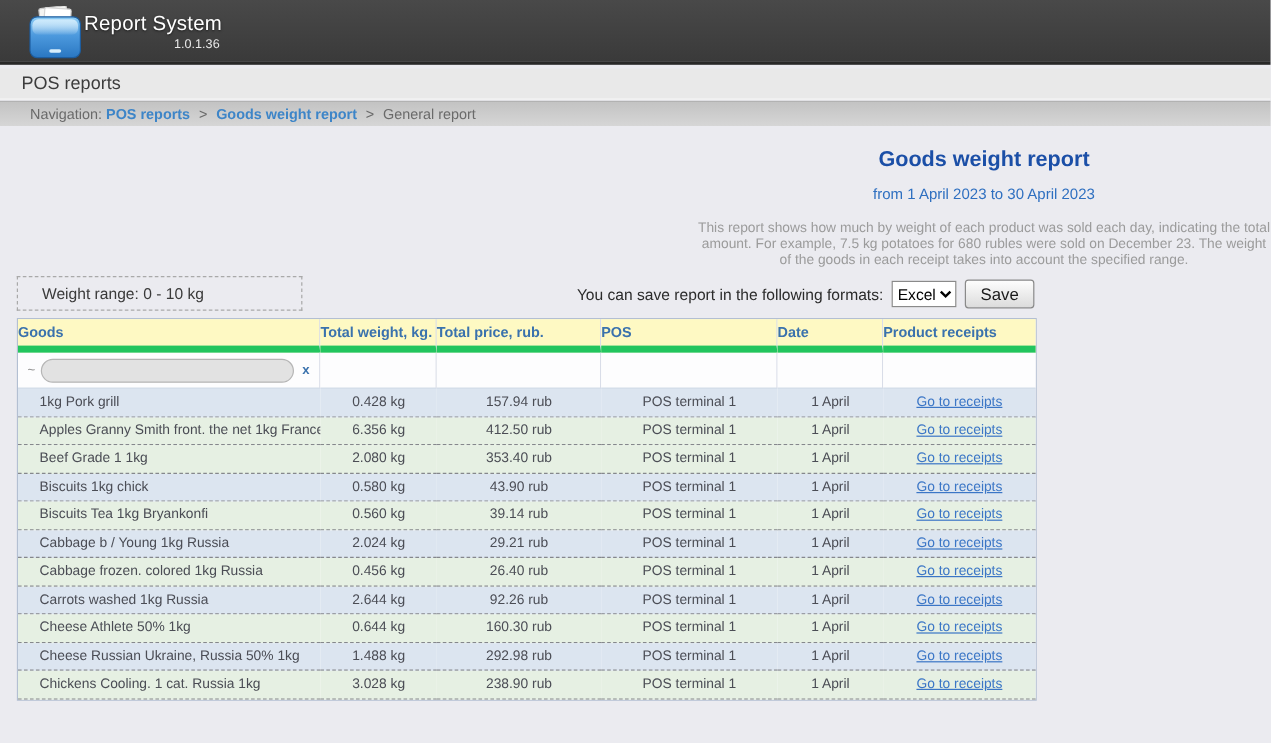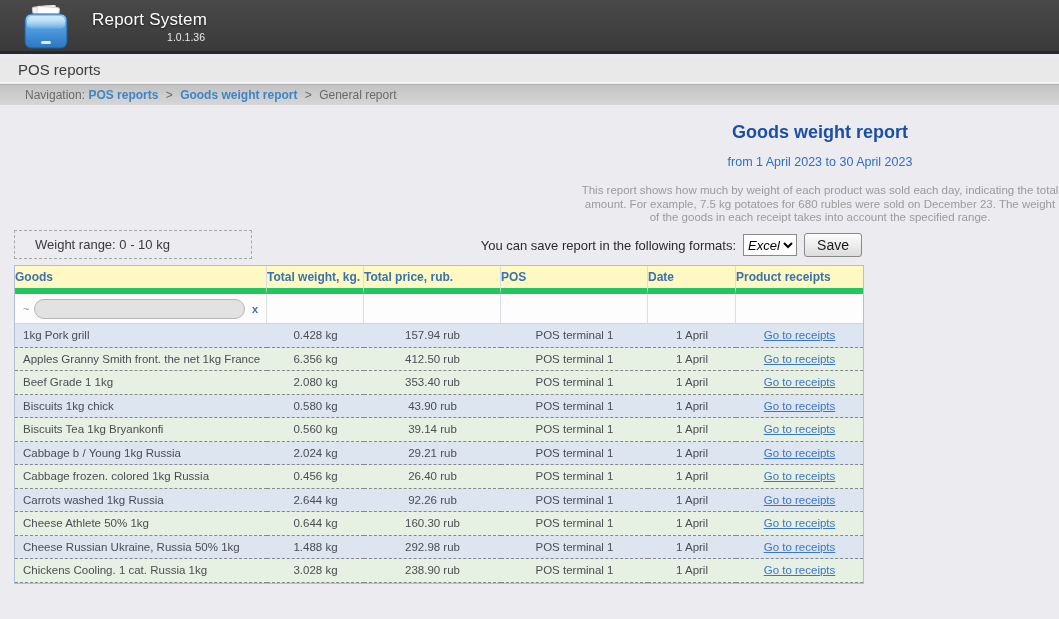--- a/index.html
+++ b/index.html
@@ -4,21 +4,21 @@
 <style>
   * { margin:0; padding:0; box-sizing:border-box; }
   html,body { width:1059px; height:619px; }
   body { font-family:"Liberation Sans", sans-serif; background:#ebebf0; overflow:hidden; }
   .screen { position:relative; width:1059px; height:619px; background:#ebebf0; overflow:hidden; }
 
   
   .topbar { position:absolute; left:0; top:0; width:100%; height:54px;
             background:linear-gradient(#494949,#3a3a3a); border-bottom:3px solid #282828; }
   .app-icon { position:absolute; left:20px; top:5px; width:52px; height:46px; }
-  .title-wrap { position:absolute; left:92px; top:10px; display:inline-block; }
+  .title-wrap { position:absolute; left:70px; top:10px; display:inline-block; }
   .app-title { color:#ffffff; font-size:17px; font-weight:normal; letter-spacing:.2px;
                text-shadow:0 1px 2px rgba(0,0,0,.6); }
   .app-version { text-align:right; color:#e9e9e9; font-size:10.5px; margin-top:1px; padding-right:2px; }
 
   
   .posbar { position:absolute; left:0; top:57px; width:100%; height:26px; background:#e9e9e9;
             border-bottom:1px solid #f6f6f6; }
   .posbar span { display:inline-block; margin-left:18px; line-height:25px; font-size:15px; color:#3c3c3c; }
 
   
@@ -36,21 +36,21 @@
   .report-period { margin-top:12px; font-size:12.5px; color:#2e6fc0; }
   .report-desc { margin-top:15px; font-size:11.5px; line-height:13.5px; color:#9b9b9b; }
 
   
   .weight-range { position:absolute; left:14px; top:230px; width:238px; height:29px;
                   border:1px dashed #a9a9a9; line-height:27px; padding-left:20px;
                   font-size:13px; color:#3a3a3a; }
   .save-area { position:absolute; top:233px; right:197px; display:flex; align-items:center; gap:7px;justify-content:flex-end; }
   .save-label { font-size:13px; color:#2b2b2b; }
   .format-select { font-family:"Liberation Sans", sans-serif; font-size:13px; height:22px;
-                   border:1px solid #8a8a8a; background:#ffffff;font-style:italic; }
+                   border:1px solid #8a8a8a; background:#ffffff; }
   .save-btn { font-family:"Liberation Sans", sans-serif; font-size:14px; height:24px; padding:0 12px;
               border:1px solid #8a8a8a; border-radius:3px;
               background:linear-gradient(#fdfdfd,#dcdcdc); color:#1a1a1a; cursor:pointer; }
 
   
   .report-table { position:absolute; left:14px; top:265px; width:848px;
                   border-collapse:separate; border-spacing:0; table-layout:fixed;
                   border:1px solid #b3bfd2; background:#fdfdfe; }
   .report-table col.c0{width:252px}.report-table col.c1{width:97px}.report-table col.c2{width:137px}
   .report-table col.c3{width:147px}.report-table col.c4{width:88px}.report-table col.c5{width:127px}
@@ -61,21 +61,21 @@
                    border-bottom:1px solid #c8d4e4; }
   .filter-row td:last-child { border-right:none; }
   .filter-cell { display:flex; align-items:center; padding:0 8px; }
   .filter-tilde { color:#8a8a8a; font-size:11px; margin-right:5px; }
   .filter-input { flex:1; height:20px; background:#e2e2e2; border:1px solid #b5b5b5;
                   border-radius:10px; outline:none; padding:0 8px; font-size:11px; color:#444; }
   .filter-clear { color:#3a72ad; font-weight:bold; font-size:11px; margin-left:7px; cursor:pointer; }
   .report-table td.data { height:23.5px; font-size:11.5px; color:#4b4d55;
                           border-bottom:1px dashed #85878c; text-align:center; overflow:hidden;
                           white-space:nowrap; }
-  .report-table td.data.goods { text-align:left; padding-left:8px; }
+  .report-table td.data.goods { text-align:left; padding-left:18px; }
   tr.row-blue td.data { background:#dce5f0; }
   tr.row-green td.data { background:#e6f0e3; }
   .receipt-link { color:#3b76c6; text-decoration:underline; cursor:pointer; }
 </style>
 </head>
 <body>
 
 <div class="screen">
 
   <div class="topbar">

